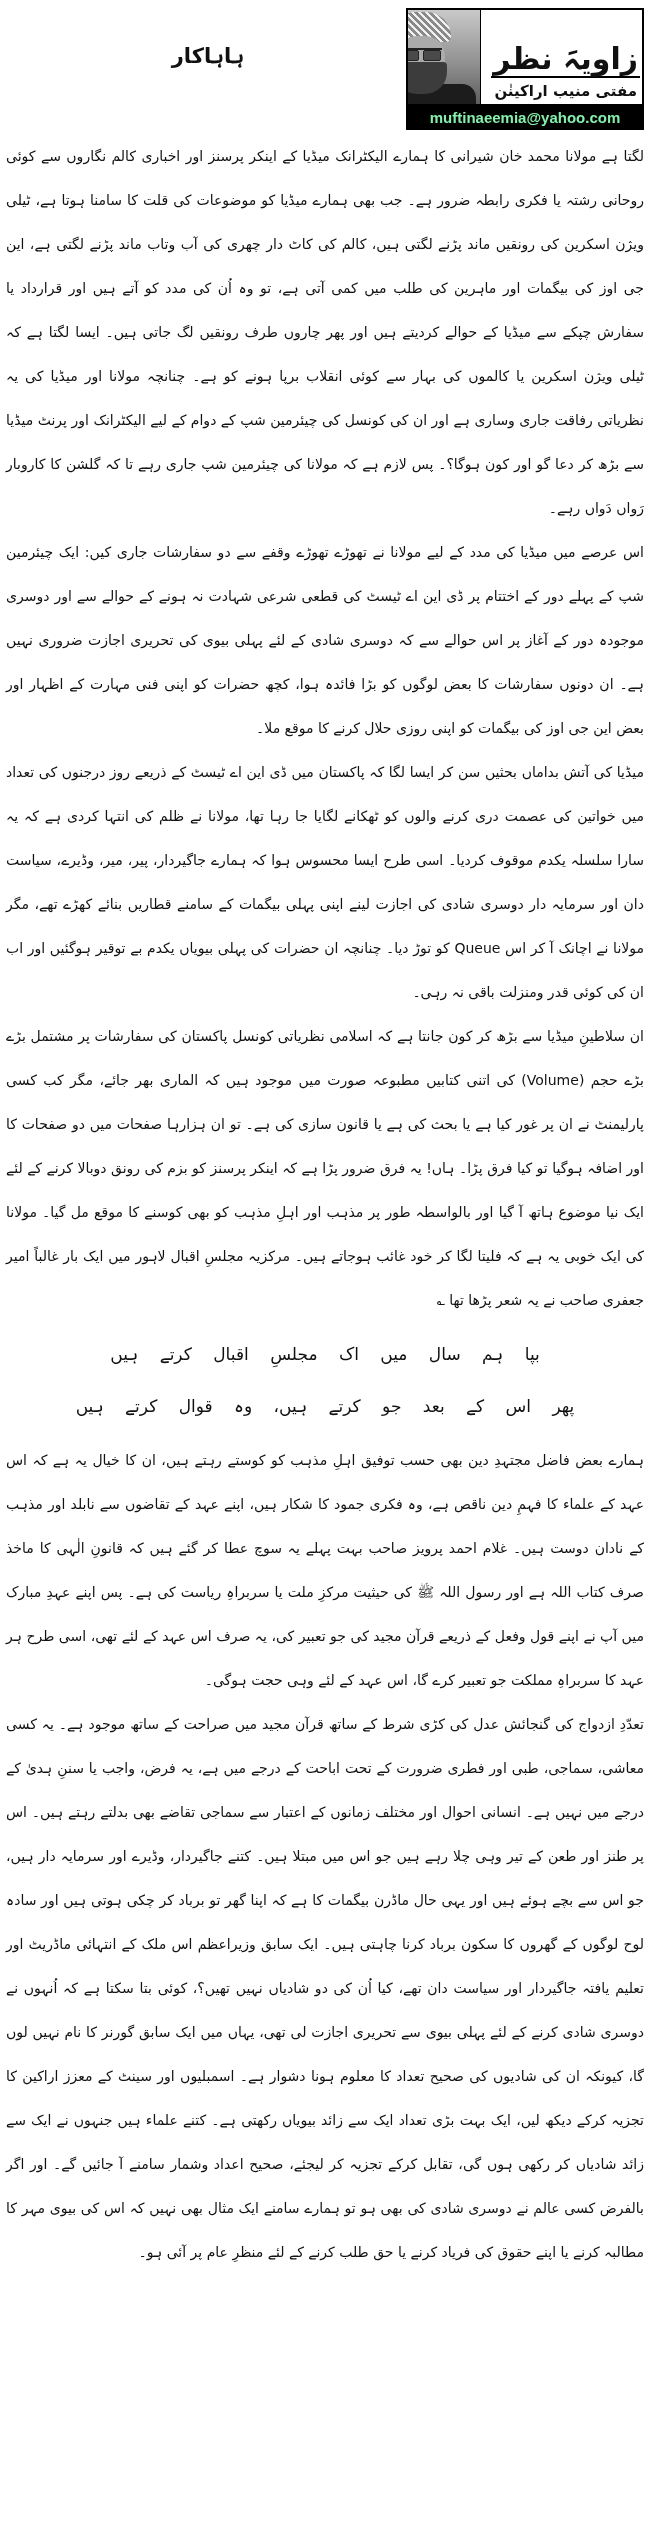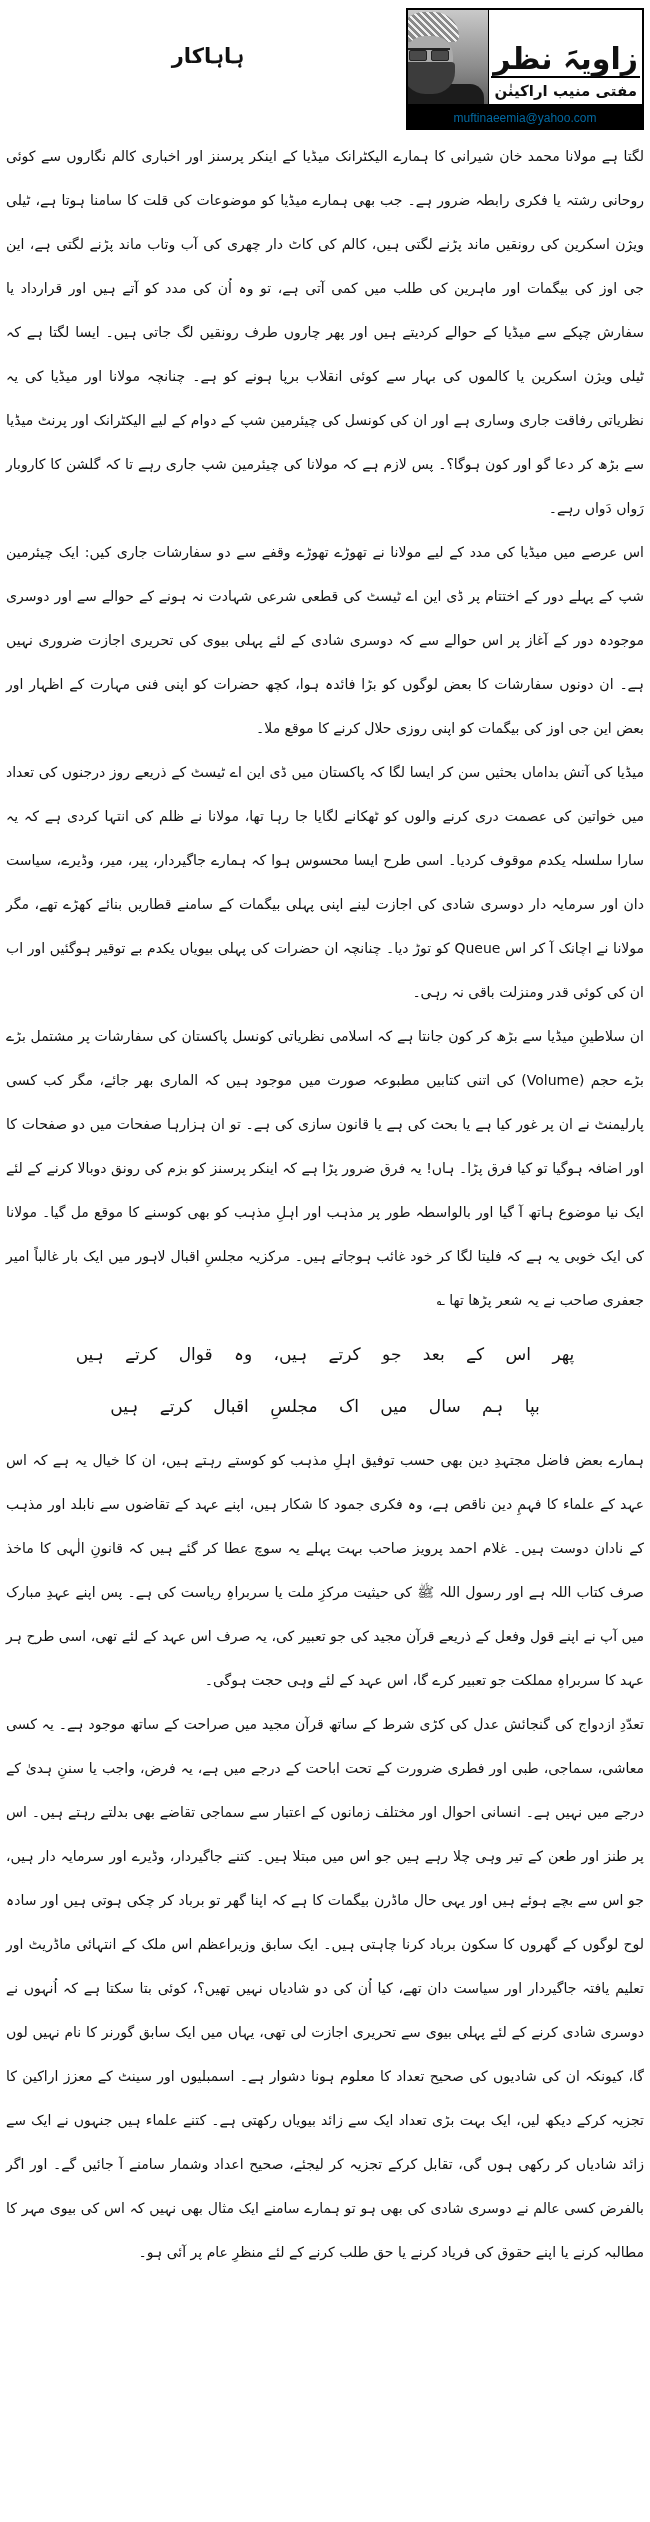--- a/index.html
+++ b/index.html
@@ -14,21 +14,21 @@
   header{position:relative;height:128px;direction:rtl;}
   .masthead{
     position:absolute;top:4px;right:0;width:238px;
   }
   .mast-box{
     border:2px solid #000;background:#fff;
     display:flex;flex-direction:row;height:94px;overflow:hidden;
   }
   .mast-left{
     flex:1;display:flex;flex-direction:column;justify-content:flex-end;
-    align-items:center;padding:2px 2px 4px 2px;
+    align-items:center;padding:2px 2px 4px 10px;
   }
   .column-title{
     font-size:30px;font-weight:bold;line-height:1.05;
     border-bottom:2px solid #000;padding:0 2px 2px 2px;white-space:nowrap;
   }
   .author-name{font-size:15px;font-weight:bold;margin-top:4px;white-space:nowrap;}
   
   .photo{
     position:relative;width:118px;height:94px;flex:0 0 118px;
     background:linear-gradient(180deg,#c9c9c9 0%,#8d8d8d 60%,#5d5d5d 100%);
@@ -54,23 +54,23 @@
   .glasses::before{left:1px;} .glasses::after{right:1px;}
   .beard{
     position:absolute;top:52px;left:33px;width:52px;height:32px;
     background:#3c3c3c;border-radius:4px 4px 22px 22px;
   }
   .shoulders{
     position:absolute;bottom:0;left:4px;width:110px;height:20px;
     background:#1c1c1c;border-radius:14px 14px 0 0;
   }
   .email-bar{
-    background:#000;color:#0369a1;text-align:center;
-    font-family:"Liberation Sans",sans-serif;font-weight:normal;
-    font-size:12px;line-height:24px;direction:ltr;
+    background:#000;color:#86efac;text-align:center;
+    font-family:"Liberation Sans",sans-serif;font-weight:bold;
+    font-size:15px;line-height:24px;direction:ltr;
   }
   .article-title{
     position:absolute;top:40px;right:238px;left:4px;
     text-align:center;font-size:21px;font-weight:bold;
   }
 
   
   main{margin-top:2px;}
   p.urdu{
     margin:0;direction:rtl;text-align:justify;
@@ -109,22 +109,22 @@
     </div>
   </header>
 
   <main>
     <p class="urdu">لگتا ہے مولانا محمد خان شیرانی کا ہمارے الیکٹرانک میڈیا کے اینکر پرسنز اور اخباری کالم نگاروں سے کوئی روحانی رشتہ یا فکری رابطہ ضرور ہے۔ جب بھی ہمارے میڈیا کو موضوعات کی قلت کا سامنا ہوتا ہے، ٹیلی ویژن اسکرین کی رونقیں ماند پڑنے لگتی ہیں، کالم کی کاٹ دار چھری کی آب وتاب ماند پڑنے لگتی ہے، این جی اوز کی بیگمات اور ماہرین کی طلب میں کمی آتی ہے، تو وہ اُن کی مدد کو آتے ہیں اور قرارداد یا سفارش چپکے سے میڈیا کے حوالے کردیتے ہیں اور پھر چاروں طرف رونقیں لگ جاتی ہیں۔ ایسا لگتا ہے کہ ٹیلی ویژن اسکرین یا کالموں کی بہار سے کوئی انقلاب برپا ہونے کو ہے۔ چنانچہ مولانا اور میڈیا کی یہ نظریاتی رفاقت جاری وساری ہے اور ان کی کونسل کی چیئرمین شپ کے دوام کے لیے الیکٹرانک اور پرنٹ میڈیا سے بڑھ کر دعا گو اور کون ہوگا؟۔ پس لازم ہے کہ مولانا کی چیئرمین شپ جاری رہے تا کہ گلشن کا کاروبار رَواں دَواں رہے۔</p>
     <p class="urdu">اس عرصے میں میڈیا کی مدد کے لیے مولانا نے تھوڑے تھوڑے وقفے سے دو سفارشات جاری کیں: ایک چیئرمین شپ کے پہلے دور کے اختتام پر ڈی این اے ٹیسٹ کی قطعی شرعی شہادت نہ ہونے کے حوالے سے اور دوسری موجودہ دور کے آغاز پر اس حوالے سے کہ دوسری شادی کے لئے پہلی بیوی کی تحریری اجازت ضروری نہیں ہے۔ ان دونوں سفارشات کا بعض لوگوں کو بڑا فائدہ ہوا، کچھ حضرات کو اپنی فنی مہارت کے اظہار اور بعض این جی اوز کی بیگمات کو اپنی روزی حلال کرنے کا موقع ملا۔</p>
     <p class="urdu">میڈیا کی آتش بداماں بحثیں سن کر ایسا لگا کہ پاکستان میں ڈی این اے ٹیسٹ کے ذریعے روز درجنوں کی تعداد میں خواتین کی عصمت دری کرنے والوں کو ٹھکانے لگایا جا رہا تھا، مولانا نے ظلم کی انتہا کردی ہے کہ یہ سارا سلسلہ یکدم موقوف کردیا۔ اسی طرح ایسا محسوس ہوا کہ ہمارے جاگیردار، پیر، میر، وڈیرے، سیاست دان اور سرمایہ دار دوسری شادی کی اجازت لینے اپنی پہلی بیگمات کے سامنے قطاریں بنائے کھڑے تھے، مگر مولانا نے اچانک آ کر اس Queue کو توڑ دیا۔ چنانچہ ان حضرات کی پہلی بیویاں یکدم بے توقیر ہوگئیں اور اب ان کی کوئی قدر ومنزلت باقی نہ رہی۔</p>
     <p class="urdu">ان سلاطینِ میڈیا سے بڑھ کر کون جانتا ہے کہ اسلامی نظریاتی کونسل پاکستان کی سفارشات پر مشتمل بڑے بڑے حجم (Volume) کی اتنی کتابیں مطبوعہ صورت میں موجود ہیں کہ الماری بھر جائے، مگر کب کسی پارلیمنٹ نے ان پر غور کیا ہے یا بحث کی ہے یا قانون سازی کی ہے۔ تو ان ہزارہا صفحات میں دو صفحات کا اور اضافہ ہوگیا تو کیا فرق پڑا۔ ہاں! یہ فرق ضرور پڑا ہے کہ اینکر پرسنز کو بزم کی رونق دوبالا کرنے کے لئے ایک نیا موضوع ہاتھ آ گیا اور بالواسطہ طور پر مذہب اور اہلِ مذہب کو بھی کوسنے کا موقع مل گیا۔ مولانا کی ایک خوبی یہ ہے کہ فلیتا لگا کر خود غائب ہوجاتے ہیں۔ مرکزیہ مجلسِ اقبال لاہور میں ایک بار غالباً امیر جعفری صاحب نے یہ شعر پڑھا تھا ؎</p>
 
     <div class="verse">
+      <div class="verse-line">بپا ہم سال میں اک مجلسِ اقبال کرتے ہیں</div>
       <div class="verse-line">پھر اس کے بعد جو کرتے ہیں، وہ قوال کرتے ہیں</div>
-      <div class="verse-line">بپا ہم سال میں اک مجلسِ اقبال کرتے ہیں</div>
     </div>
 
     <p class="urdu">ہمارے بعض فاضل مجتہدِ دین بھی حسب توفیق اہلِ مذہب کو کوستے رہتے ہیں، ان کا خیال یہ ہے کہ اس عہد کے علماء کا فہمِ دین ناقص ہے، وہ فکری جمود کا شکار ہیں، اپنے عہد کے تقاضوں سے نابلد اور مذہب کے نادان دوست ہیں۔ غلام احمد پرویز صاحب بہت پہلے یہ سوچ عطا کر گئے ہیں کہ قانونِ الٰہی کا ماخذ صرف کتاب اللہ ہے اور رسول اللہ ﷺ کی حیثیت مرکزِ ملت یا سربراہِ ریاست کی ہے۔ پس اپنے عہدِ مبارک میں آپ نے اپنے قول وفعل کے ذریعے قرآن مجید کی جو تعبیر کی، یہ صرف اس عہد کے لئے تھی، اسی طرح ہر عہد کا سربراہِ مملکت جو تعبیر کرے گا، اس عہد کے لئے وہی حجت ہوگی۔</p>
     <p class="urdu">تعدّدِ ازدواج کی گنجائش عدل کی کڑی شرط کے ساتھ قرآن مجید میں صراحت کے ساتھ موجود ہے۔ یہ کسی معاشی، سماجی، طبی اور فطری ضرورت کے تحت اباحت کے درجے میں ہے، یہ فرض، واجب یا سننِ ہدیٰ کے درجے میں نہیں ہے۔ انسانی احوال اور مختلف زمانوں کے اعتبار سے سماجی تقاضے بھی بدلتے رہتے ہیں۔ اس پر طنز اور طعن کے تیر وہی چلا رہے ہیں جو اس میں مبتلا ہیں۔ کتنے جاگیردار، وڈیرے اور سرمایہ دار ہیں، جو اس سے بچے ہوئے ہیں اور یہی حال ماڈرن بیگمات کا ہے کہ اپنا گھر تو برباد کر چکی ہوتی ہیں اور سادہ لوح لوگوں کے گھروں کا سکون برباد کرنا چاہتی ہیں۔ ایک سابق وزیراعظم اس ملک کے انتہائی ماڈریٹ اور تعلیم یافتہ جاگیردار اور سیاست دان تھے، کیا اُن کی دو شادیاں نہیں تھیں؟، کوئی بتا سکتا ہے کہ اُنہوں نے دوسری شادی کرنے کے لئے پہلی بیوی سے تحریری اجازت لی تھی، یہاں میں ایک سابق گورنر کا نام نہیں لوں گا، کیونکہ ان کی شادیوں کی صحیح تعداد کا معلوم ہونا دشوار ہے۔ اسمبلیوں اور سینٹ کے معزز اراکین کا تجزیہ کرکے دیکھ لیں، ایک بہت بڑی تعداد ایک سے زائد بیویاں رکھتی ہے۔ کتنے علماء ہیں جنہوں نے ایک سے زائد شادیاں کر رکھی ہوں گی، تقابل کرکے تجزیہ کر لیجئے، صحیح اعداد وشمار سامنے آ جائیں گے۔ اور اگر بالفرض کسی عالم نے دوسری شادی کی بھی ہو تو ہمارے سامنے ایک مثال بھی نہیں کہ اس کی بیوی مہر کا مطالبہ کرنے یا اپنے حقوق کی فریاد کرنے یا حق طلب کرنے کے لئے منظرِ عام پر آئی ہو۔</p>
 
   </main>
 
 </div>
 
 </body></html>

